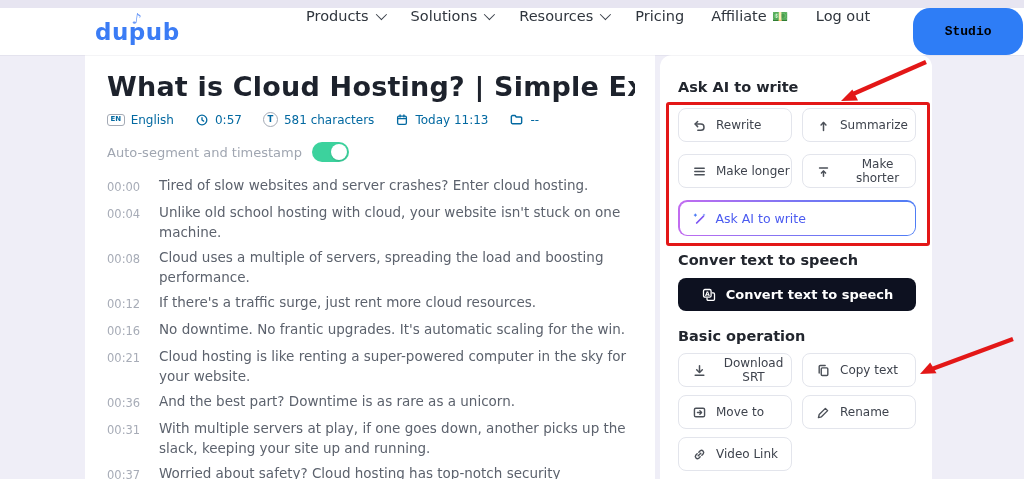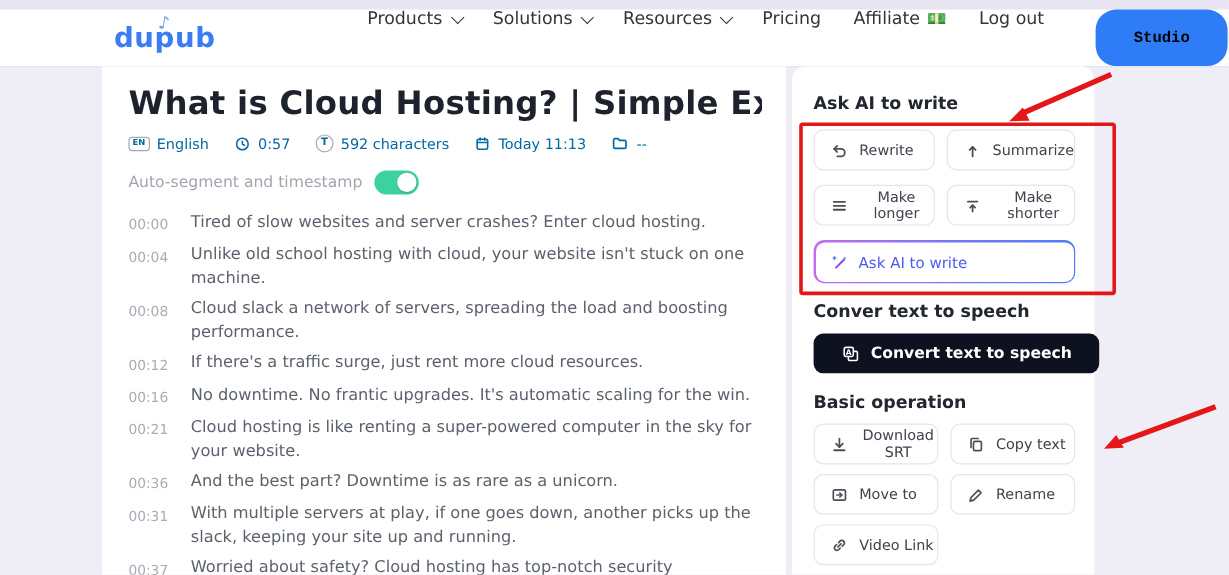--- a/index.html
+++ b/index.html
@@ -40,21 +40,21 @@
   .badge-t{width:13px;height:13px;border:1.3px solid #a4aab5;border-radius:50%;font-size:8.5px;font-weight:600;display:flex;align-items:center;justify-content:center;line-height:1;}
   .toggle-row{margin-top:15px;display:flex;align-items:center;gap:10px;font-size:13px;color:#a0a6b1;}
   .toggle{position:relative;width:37px;height:20px;border-radius:10px;background:#3cd29d;cursor:pointer;flex-shrink:0;}
   .toggle .knob{position:absolute;top:2px;right:2px;width:16px;height:16px;border-radius:50%;background:#fff;box-shadow:0 1px 2px rgba(0,0,0,.15);}
   .transcript{margin-top:13px;}
   .t-row{display:flex;gap:16px;margin-bottom:5px;line-height:20px;cursor:text;}
   .t-time{width:36px;flex-shrink:0;color:#a7acb7;font-size:11.5px;padding-top:2px;}
   .t-text{color:#5c626d;font-size:13.5px;max-width:468px;}
   
   .sidebar{
-    position:absolute;left:660px;top:55px;width:252px;height:424px;background:#fff;
+    position:absolute;left:660px;top:55px;width:272px;height:424px;background:#fff;
     border-radius:12px 12px 0 0;box-sizing:border-box;padding:24px 16px 0 18px;
   }
   .side-h{margin:0;font-size:14.5px;font-weight:600;color:#22262e;}
   .ai-grid{margin-top:13px;display:grid;grid-template-columns:1fr 1fr;gap:12px 10px;}
   .s-btn{
     height:34px;border:1px solid #e3e5ec;border-radius:8px;background:#fff;display:flex;align-items:center;
     gap:9px;padding:0 0 0 13px;font-size:12px;color:#3e434d;font-weight:500;font-family:inherit;cursor:pointer;
   }
   .s-btn svg{flex-shrink:0;color:#4b5058;}
   .ask-wrap{margin-top:12px;border-radius:9px;padding:1.5px;background:linear-gradient(90deg,#c26cf0,#7a76f3,#4f7df5);cursor:pointer;}
@@ -123,21 +123,21 @@
     </span>
     <span class="meta-item">
       <svg width="14" height="14" viewBox="0 0 16 16" fill="none" stroke="currentColor" stroke-width="1.5" stroke-linecap="round" stroke-linejoin="round">
           <circle cx="8" cy="8" r="5.5"></circle>
           <path d="M8 5.3V8l1.9 1.3"></path>
         </svg>
       <span>0:57</span>
     </span>
     <span class="meta-item">
       <span class="badge-t">T</span>
-      <span>592 characters</span>
+      <span>581 characters</span>
     </span>
     <span class="meta-item">
       <svg width="14" height="14" viewBox="0 0 16 16" fill="none" stroke="currentColor" stroke-width="1.5" stroke-linecap="round" stroke-linejoin="round">
           <rect x="3" y="3.5" width="10" height="9.5" rx="1.5"></rect>
           <path d="M3 6.5h10M5.8 2.3v2.2M10.2 2.3v2.2"></path>
         </svg>
       <span>Today 11:13</span>
     </span>
     <span class="meta-item">
       <svg width="15" height="15" viewBox="0 0 16 16" fill="none" stroke="currentColor" stroke-width="1.5" stroke-linecap="round" stroke-linejoin="round">
@@ -158,21 +158,21 @@
     <div class="t-row">
       <span class="t-time">00:00</span>
       <span class="t-text">Tired of slow websites and server crashes? Enter cloud hosting.</span>
     </div>
     <div class="t-row">
       <span class="t-time">00:04</span>
       <span class="t-text">Unlike old school hosting with cloud, your website isn't stuck on one machine.</span>
     </div>
     <div class="t-row">
       <span class="t-time">00:08</span>
-      <span class="t-text">Cloud slack a network of servers, spreading the load and boosting performance.</span>
+      <span class="t-text">Cloud uses a multiple of servers, spreading the load and boosting performance.</span>
     </div>
     <div class="t-row">
       <span class="t-time">00:12</span>
       <span class="t-text">If there's a traffic surge, just rent more cloud resources.</span>
     </div>
     <div class="t-row">
       <span class="t-time">00:16</span>
       <span class="t-text">No downtime. No frantic upgrades. It's automatic scaling for the win.</span>
     </div>
     <div class="t-row">

